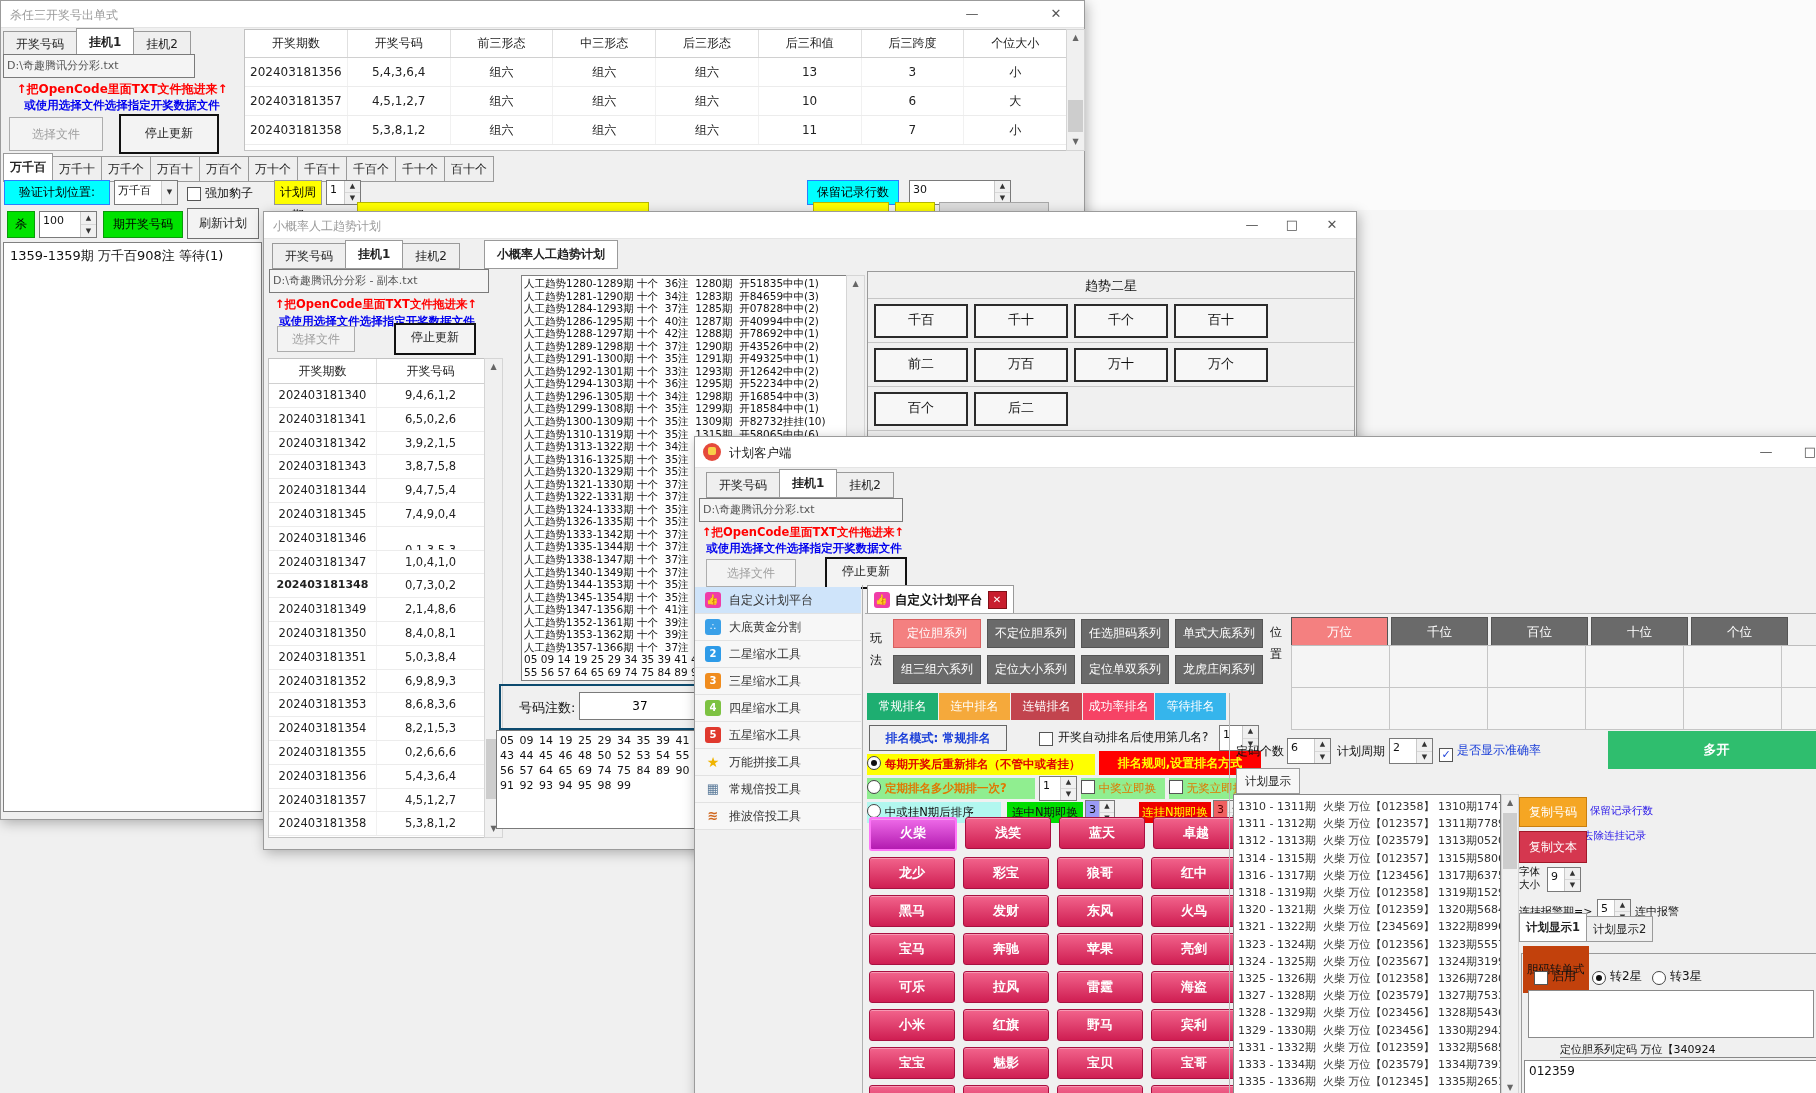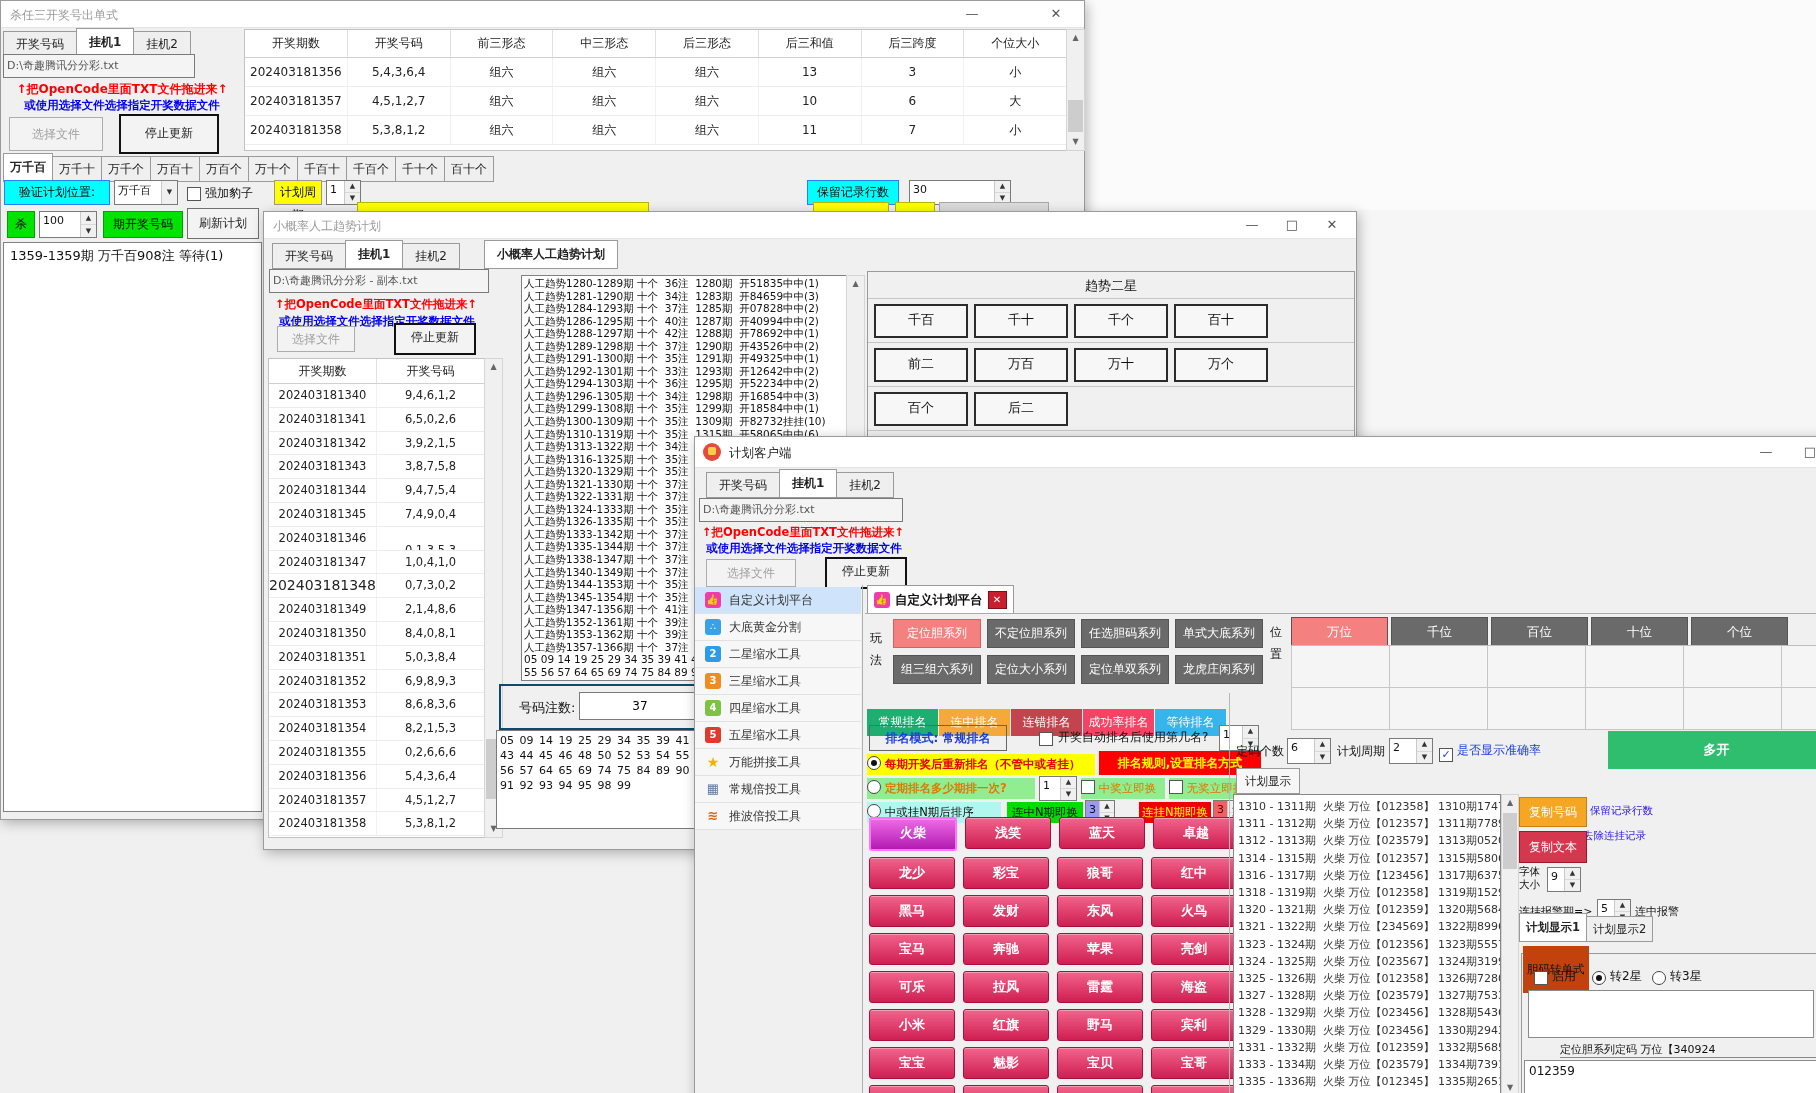--- a/index.html
+++ b/index.html
@@ -272,21 +272,21 @@
           <div class="gtd" style="font-size:11.5px;">202403181346</div>
             <div class="gtd" style="font-size:11.5px;margin-top:12px;">0,1,3,5,3</div>
           </div>
           <div class="gtr" style="height:22.8px;line-height:22.8px;">
 
           <div class="gtd" style="font-size:11.5px;">202403181347</div>
             <div class="gtd" style="font-size:11.5px;">1,0,4,1,0</div>
           </div>
           <div class="gtr" style="height:22.8px;line-height:22.8px;">
 
-          <div class="gtd" style="font-size:14px;">202403181348</div>
+          <div class="gtd" style="font-size:11px;font-weight:bold;">202403181348</div>
             <div class="gtd" style="font-size:11.5px;">0,7,3,0,2</div>
           </div>
           <div class="gtr" style="height:22.8px;line-height:22.8px;">
 
           <div class="gtd" style="font-size:11.5px;">202403181349</div>
             <div class="gtd" style="font-size:11.5px;">2,1,4,8,6</div>
           </div>
           <div class="gtr" style="height:22.8px;line-height:22.8px;">
 
           <div class="gtd" style="font-size:11.5px;">202403181350</div>
@@ -530,21 +530,21 @@
         <div class="gcell" style="left:392px;top:0;width:97px;height:41px;"></div>
         <div class="gcell" style="left:490px;top:0;width:36px;height:41px;"></div>
       <div class="gcell" style="left:0;top:42px;width:97px;height:41px;"></div>
         <div class="gcell" style="left:98px;top:42px;width:97px;height:41px;"></div>
         <div class="gcell" style="left:196px;top:42px;width:97px;height:41px;"></div>
         <div class="gcell" style="left:294px;top:42px;width:97px;height:41px;"></div>
         <div class="gcell" style="left:392px;top:42px;width:97px;height:41px;"></div>
         <div class="gcell" style="left:490px;top:42px;width:36px;height:41px;"></div>
     </div>
 
-    <div class="abs" style="left:172px;top:256px;display:flex;margin-top:16px;">
+    <div class="abs" style="left:172px;top:256px;display:flex;">
 
     <div class="rtab" style="background: rgb(30, 174, 113);">常规排名</div>
         <div class="rtab" style="background: rgb(245, 169, 59);">连中排名</div>
         <div class="rtab" style="background: rgb(194, 68, 78);">连错排名</div>
         <div class="rtab" style="background: rgb(246, 67, 101);">成功率排名</div>
         <div class="rtab" style="background: rgb(53, 181, 236);">等待排名</div>
       </div>
     <div class="abs" style="left:174px;top:288px;width:136px;height:24px;border:1px solid #666;font-size:12px;font-weight:bold;color:#1b3fd8;text-align:center;line-height:24px;">排名模式: 常规排名</div>
     <span class="abs" style="left:344px;top:292px;"><span class="cb"></span></span>
     <span class="lbl" style="left:363px;top:292px;">开奖自动排名后使用第几名?</span>

